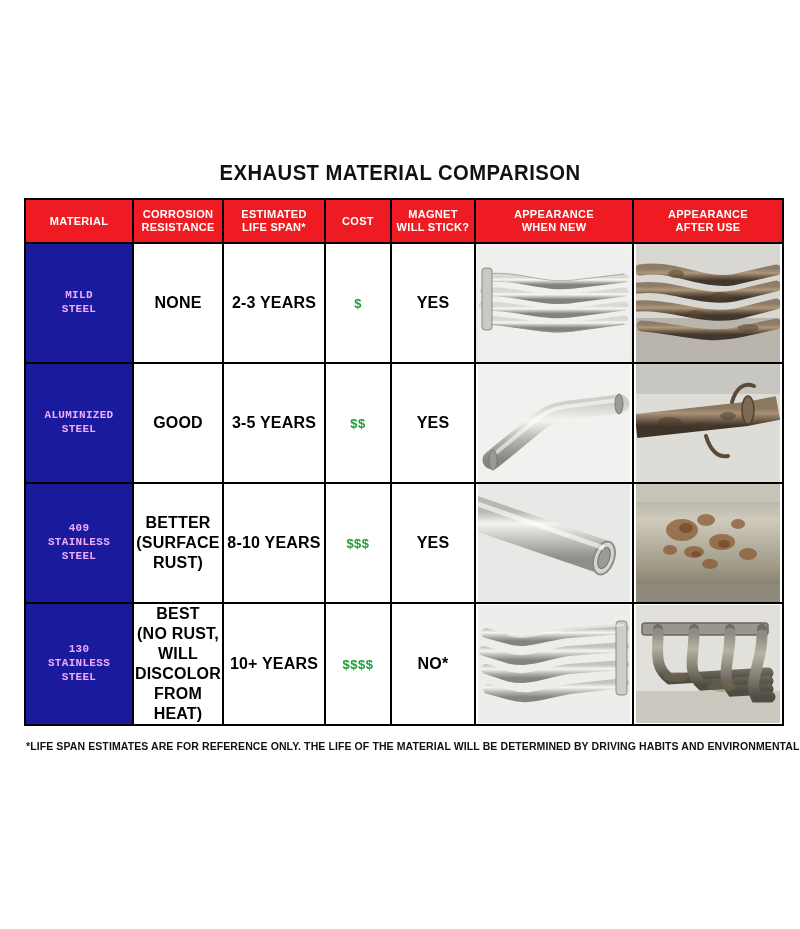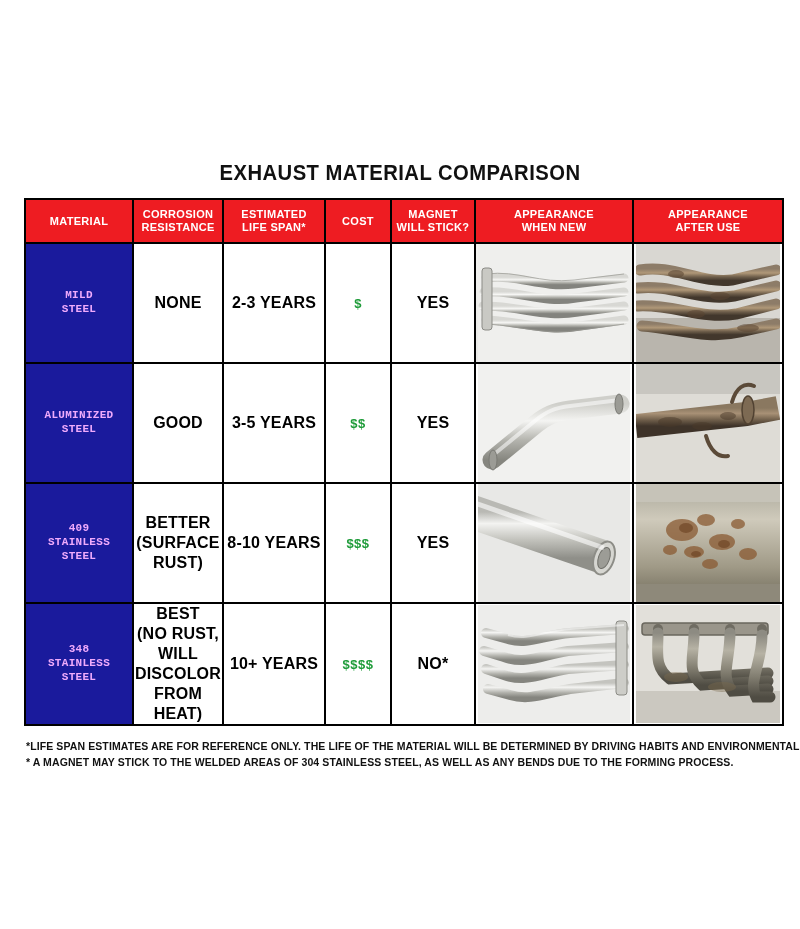--- a/index.html
+++ b/index.html
@@ -352,21 +352,21 @@
                   <ellipse cx="88" cy="60" rx="6" ry="4"></ellipse>
                   <ellipse cx="60" cy="70" rx="5" ry="3"></ellipse>
                 </g>
               </svg>
             </div>
           </td>
         </tr>
 
         <tr>
           <td class="material-cell">
-            <div>348</div>
+            <div>130</div>
             <div>STAINLESS</div>
             <div>STEEL</div>
           </td>
           <td class="text-cell">
             <div>BEST</div>
             <div>(NO RUST,</div>
             <div>WILL DISCOLOR</div>
             <div>FROM HEAT)</div>
           </td>
           <td class="text-cell">10+ YEARS</td>
@@ -431,16 +431,15 @@
             </div>
           </td>
         </tr>
 
       </tbody>
     </table>
   </div>
 
   <div class="notes">
     <div>*LIFE SPAN ESTIMATES ARE FOR REFERENCE ONLY. THE LIFE OF THE MATERIAL WILL BE DETERMINED BY DRIVING HABITS AND ENVIRONMENTAL FACTORS.</div>
-    <div>* A MAGNET MAY STICK TO THE WELDED AREAS OF 304 STAINLESS STEEL, AS WELL AS ANY BENDS DUE TO THE FORMING PROCESS.</div>
   </div>
 
 </div>
 
 </body></html>

